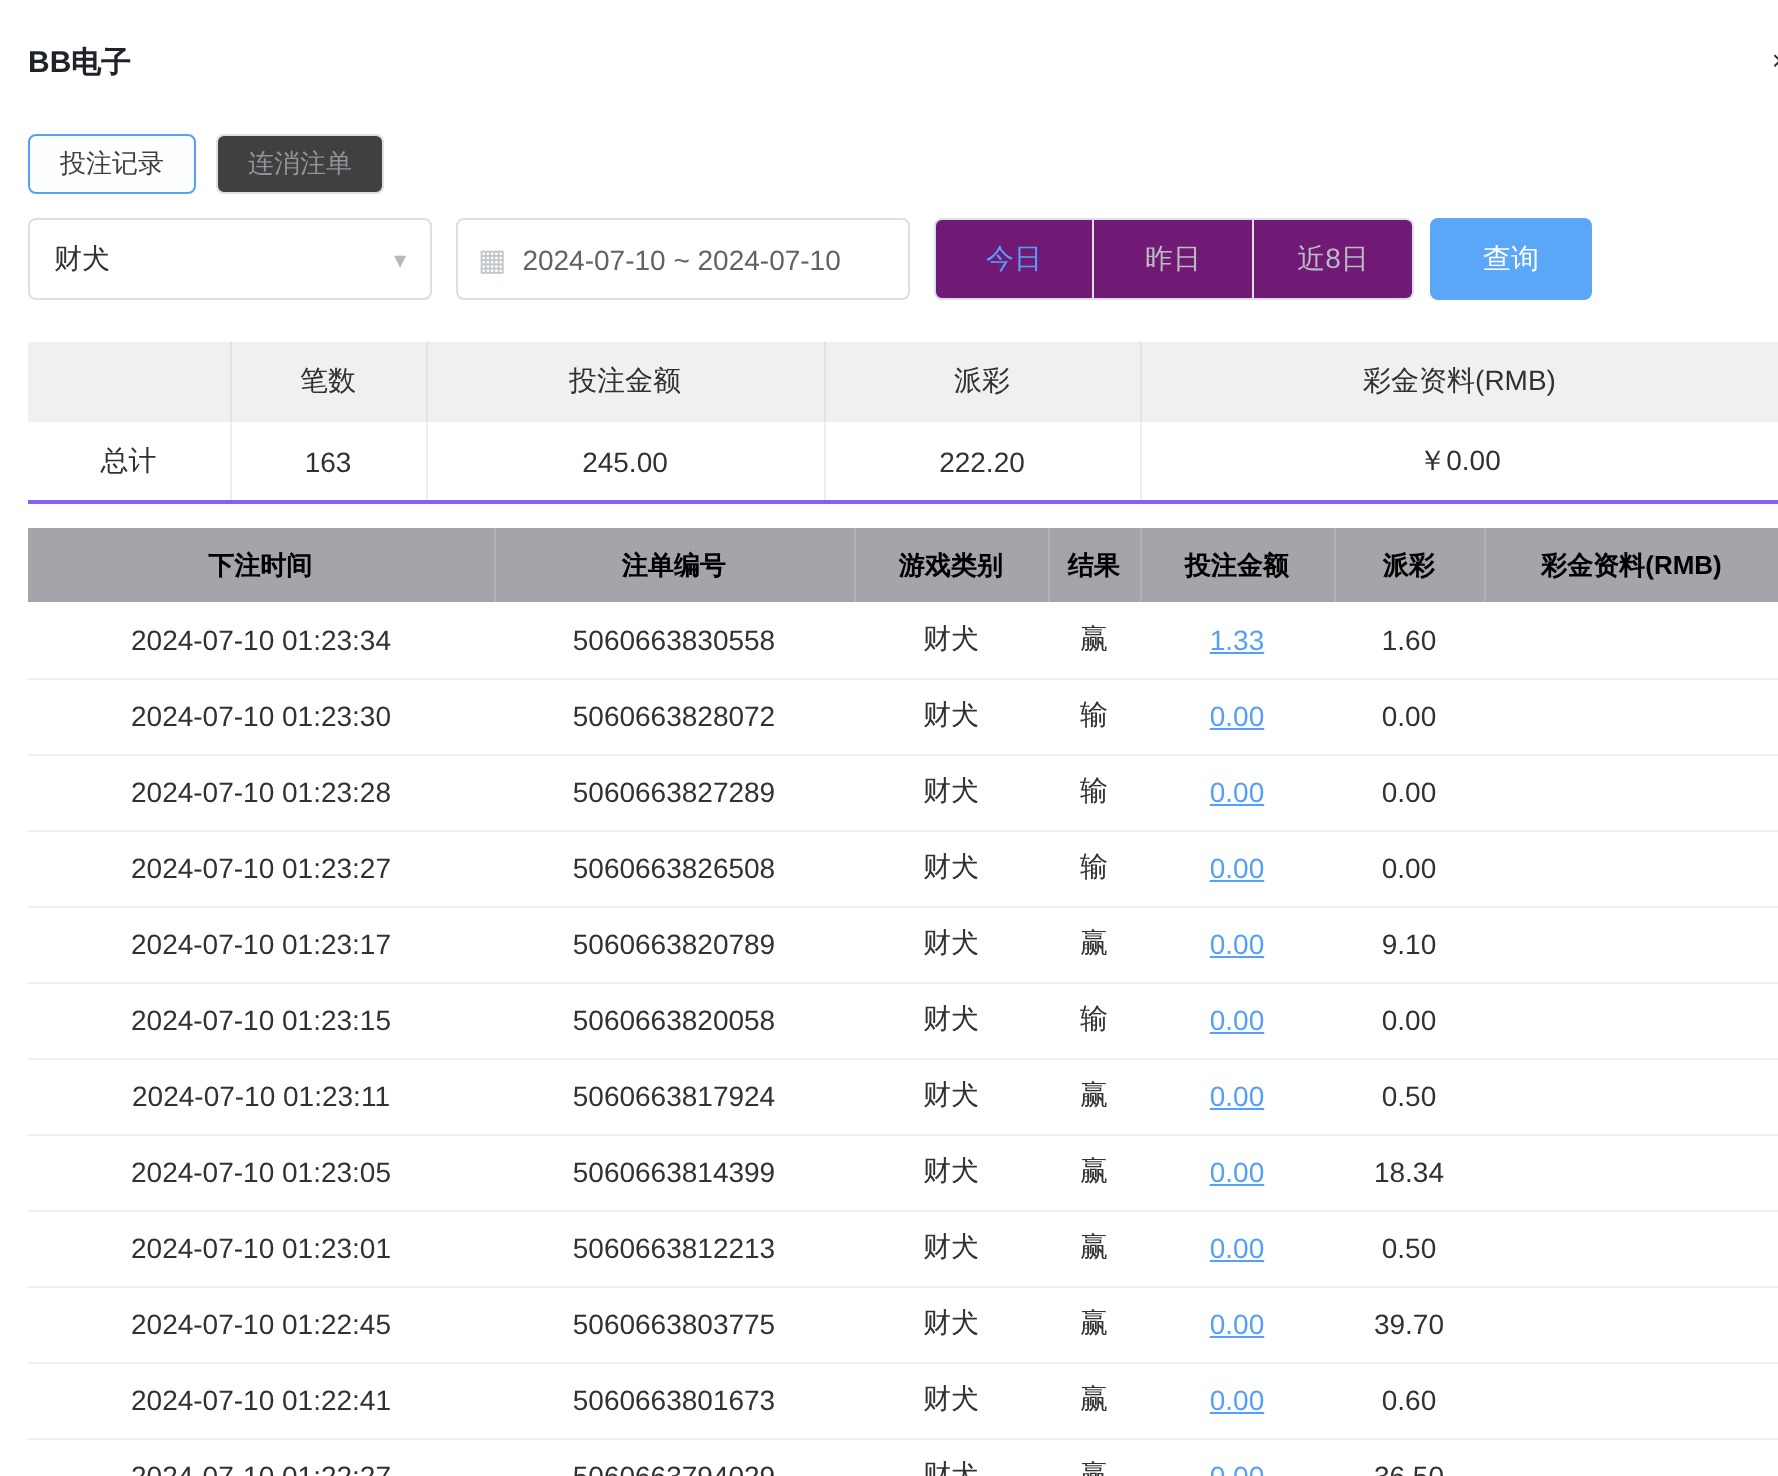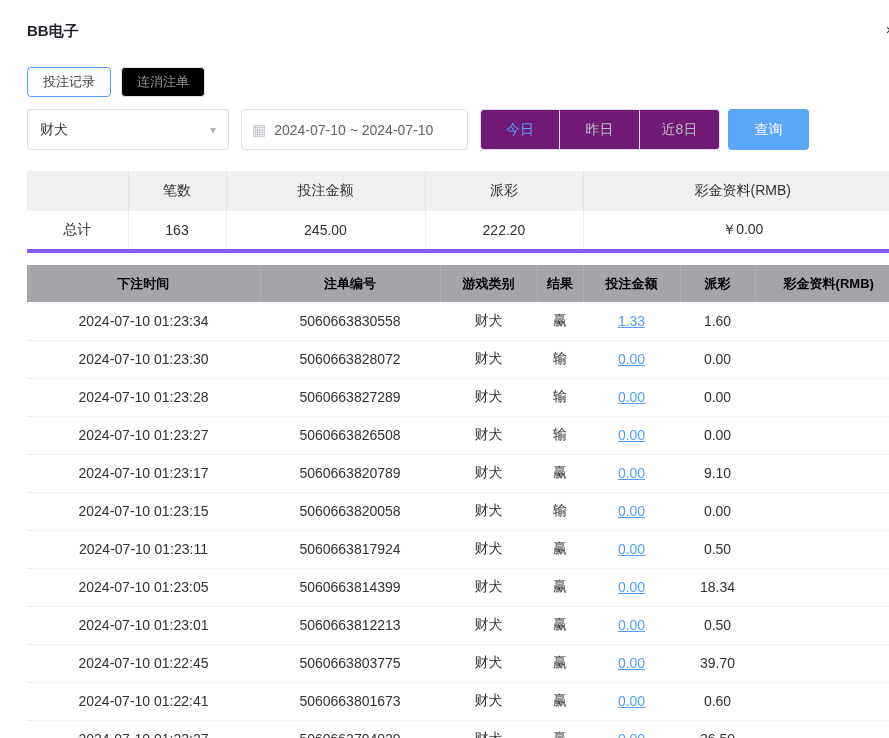--- a/index.html
+++ b/index.html
@@ -1,28 +1,28 @@
 <!DOCTYPE html>
 <html><head>
 <meta charset="utf-8">
 <style>
   * { box-sizing: border-box; margin: 0; padding: 0; }
   html, body { width: 889px; height: 738px; overflow: hidden; background: #fff;
     font-family: "Liberation Sans", "DejaVu Sans", sans-serif; color: #303133; }
-  .page { position: relative; width: 889px; height: 738px; padding-left: 27px; }
+  .page { position: relative; width: 889px; height: 738px; padding-left: 14px; }
 
   
   .page-header { display: flex; align-items: center; justify-content: space-between; padding-top: 22px; }
   .page-title { font-size: 15px; font-weight: bold; color: #1f2329; }
   .close-btn { position: absolute; top: 22px; right: -5px; font-size: 14px; color: #303133; cursor: pointer; }
 
   
   .tabs { display: flex; gap: 10px; margin-top: 26px; }
   .tab { height: 30px; line-height: 28px; padding: 0 15px; font-size: 13px; border-radius: 4px;
-    border: 1px solid #dcdfe6; color: #909399; background: #000000; cursor: pointer; }
+    border: 1px solid #dcdfe6; color: #909399; background: #404040; cursor: pointer; }
   .tab.active { border-color: #54a0f8; color: #404040; background: #fdfefe; }
 
   
   .filters { display: flex; align-items: center; margin-top: 12px; }
   .select-box { width: 202px; height: 41px; border: 1px solid #dcdfe6; border-radius: 4px;
     display: flex; align-items: center; justify-content: space-between; padding: 0 12px;
     font-size: 14px; color: #303133; cursor: pointer; }
   .select-box .caret { color: #b4b8bf; font-size: 12px; }
   .date-box { width: 227px; height: 41px; border: 1px solid #dcdfe6; border-radius: 4px;
     display: flex; align-items: center; gap: 8px; padding: 0 10px; margin-left: 12px;
@@ -38,21 +38,21 @@
   .query-btn { width: 81px; height: 41px; margin-left: 8px; background: #5aa7f8; border: none;
     border-radius: 4px; color: #fff; font-size: 14px; cursor: pointer; }
 
   
   table { border-collapse: collapse; table-layout: fixed; }
   .summary-table { width: 875px; margin-top: 21px; font-size: 14px; }
   .summary-table th { height: 40px; background: #f0f0f1; font-weight: normal; color: #303133;
     border-right: 1px solid #e2e3e6; text-align: center; }
   .summary-table th:last-child { border-right: none; }
   .summary-table td { height: 40px; background: #fff; text-align: center; color: #303133;
-    border-right: 1px solid #eceef1; border-bottom: 4px solid #8b5cf6; }
+    border-right: 1px solid #eceef1; border-bottom: 2px solid #8b5cf6; }
   .summary-table td:last-child { border-right: none; }
 
   
   .bet-table { width: 875px; margin-top: 12px; font-size: 14px; }
   .bet-table th { height: 37px; background: #a4a5ab; color: #000000; font-size: 13px;
     font-weight: bold; text-align: center; border-right: 1px solid #b0b1b6; }
   .bet-table th:last-child { border-right: none; }
   .bet-table td { height: 38px; text-align: center; color: #303133;
     border-bottom: 1px solid #ebeef5; background: #fff; }
   .amount-link { color: #54a0f8; text-decoration: underline; cursor: pointer; }

